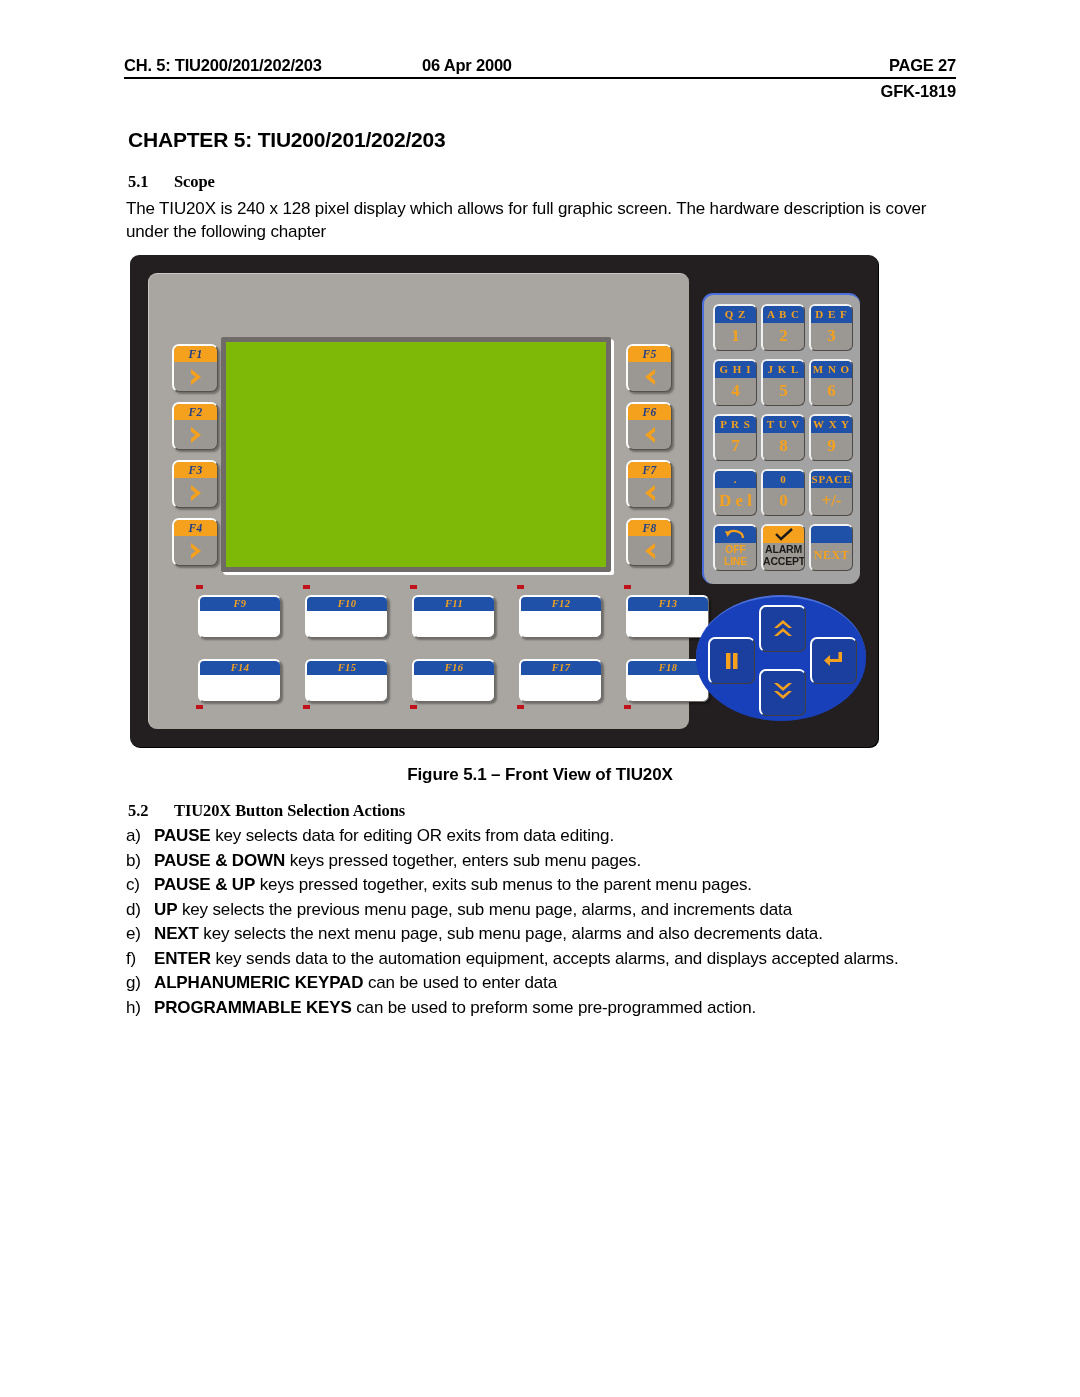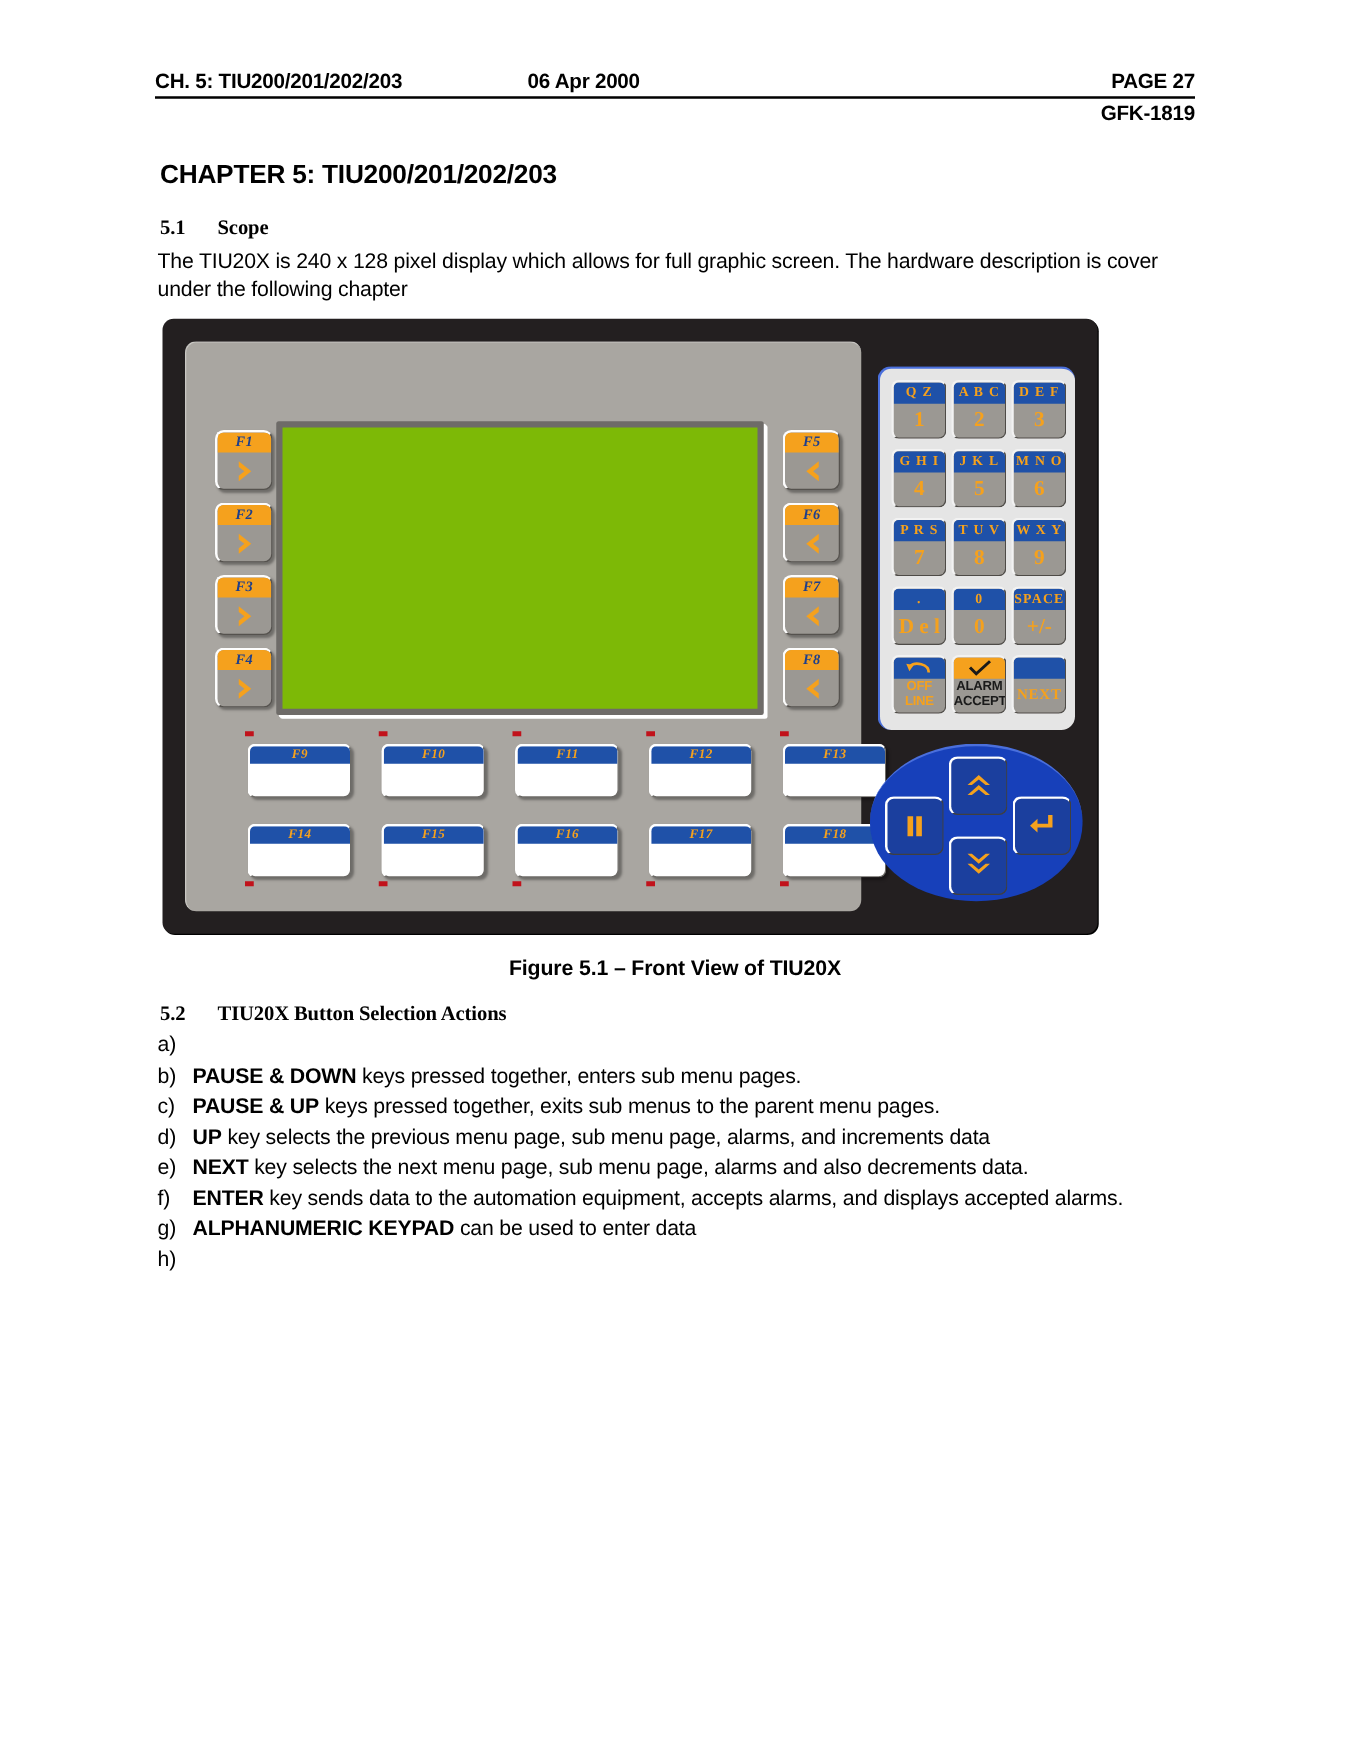--- a/index.html
+++ b/index.html
@@ -225,21 +225,21 @@
     background: #c1121b;
   }
 
   
   .keypad {
     position: absolute;
     left: 572px;
     top: 38px;
     width: 156px;
     height: 289px;
-    background: #e5e5e5;
+    background: #a3a3a3;
     border-radius: 11px;
     border-top: 2px solid #4a6fdc;
     border-left: 2px solid #4a6fdc;
   }
   .kkey {
     position: absolute;
     width: 41px;
     height: 44px;
     background: #9b9893;
     border-radius: 6px;
@@ -578,20 +578,21 @@
 
   <div class="figure-caption">Figure 5.1 – Front View of TIU20X</div>
 
   <div class="sec-head" id="sec52">
     <span class="num">5.2</span><span>TIU20X Button Selection Actions</span>
   </div>
 
   <div class="action-list" id="action-list">
       <div class="action-item">
         <span class="marker">a)</span>
+        <span class="txt"><b>PAUSE</b> key selects data for editing OR exits from data editing.</span>
       </div>
       <div class="action-item">
         <span class="marker">b)</span>
         <span class="txt"><b>PAUSE &amp; DOWN</b> keys pressed together, enters sub menu pages.</span>
       </div>
       <div class="action-item">
         <span class="marker">c)</span>
         <span class="txt"><b>PAUSE &amp; UP</b> keys pressed together, exits sub menus to the parent menu pages.</span>
       </div>
       <div class="action-item">
@@ -605,16 +606,17 @@
       <div class="action-item">
         <span class="marker">f)</span>
         <span class="txt"><b>ENTER</b> key sends data to the automation equipment, accepts alarms, and displays accepted alarms.</span>
       </div>
       <div class="action-item">
         <span class="marker">g)</span>
         <span class="txt"><b>ALPHANUMERIC KEYPAD</b> can be used to enter data</span>
       </div>
       <div class="action-item">
         <span class="marker">h)</span>
+        <span class="txt"><b>PROGRAMMABLE KEYS</b> can be used to preform some pre-programmed action.</span>
       </div>
     </div>
 
 </div>
 
 </body></html>

